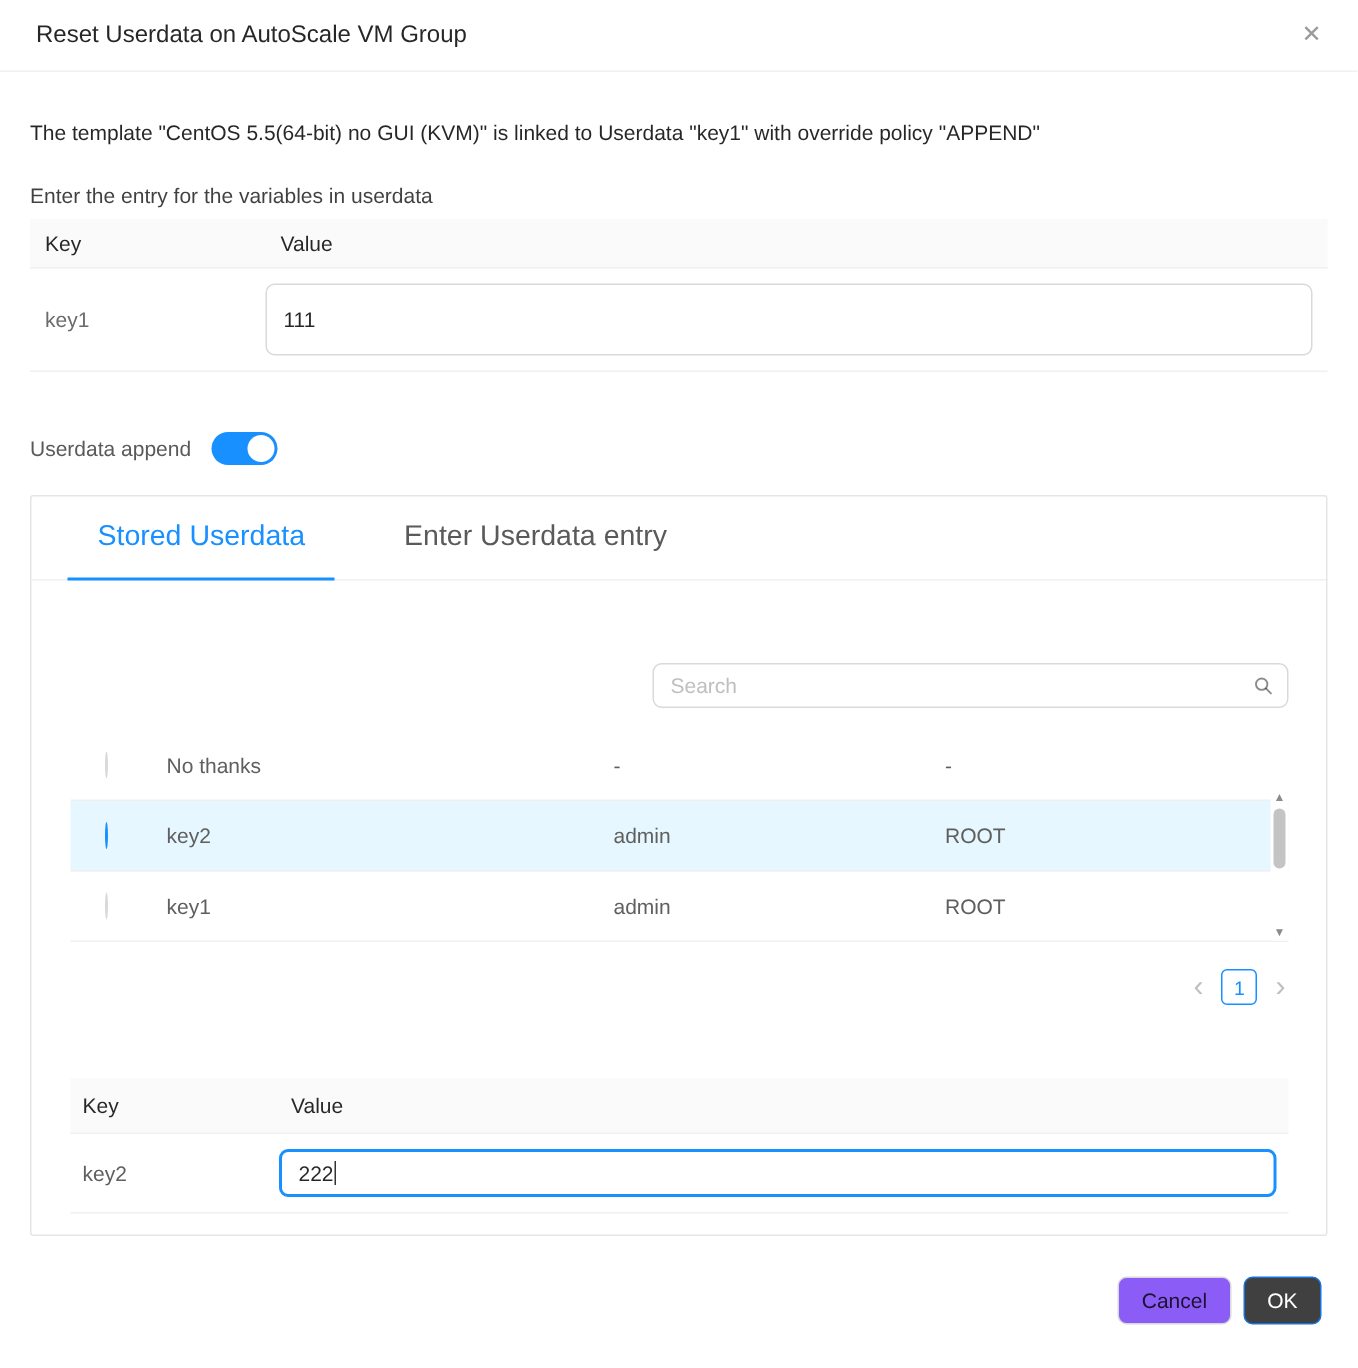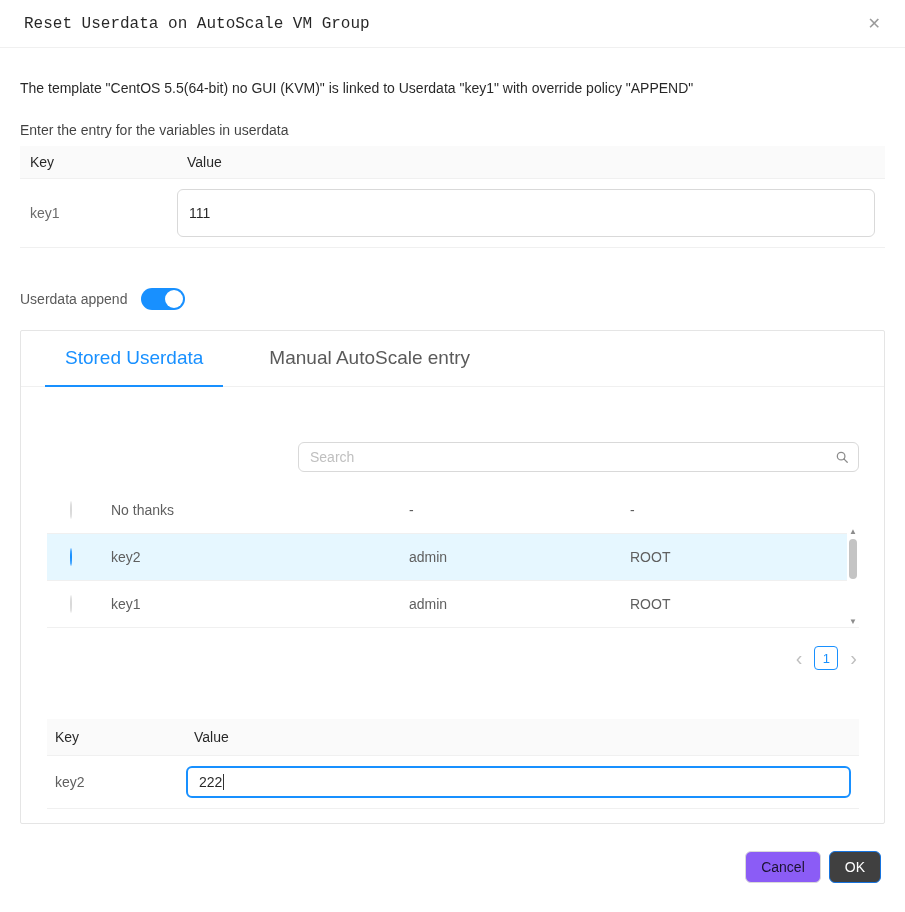--- a/index.html
+++ b/index.html
@@ -10,21 +10,21 @@
     font-size: 14px;
     color: rgba(0,0,0,.85);
     overflow: hidden;
   }
   
   .modal-header {
     display: flex; align-items: center; justify-content: space-between;
     padding: 15px 24px 14px 24px;
     border-bottom: 1px solid #f0f0f0;
   }
-  .modal-title { font-size: 16px; font-weight: 500; color: rgba(0,0,0,.85); font-family: Liberation Mono, monospace; }
+  .modal-title { font-size: 16px; font-weight: 500; color: rgba(0,0,0,.85); }
   .close-btn {
     border: none; background: none; cursor: pointer;
     font-size: 16px; color: #9b9b9b; line-height: 1;
   }
   
   .modal-body { padding: 0 20px; }
   .note { margin-top: 30px; line-height: 20px; color: rgba(0,0,0,.85); }
   .instruction { margin-top: 22px; line-height: 20px; color: rgba(0,0,0,.75); }
 
   
@@ -67,21 +67,21 @@
   .tab {
     padding: 16px 20px; font-size: 19px; color: #5a5a5a; cursor: pointer;
     background: none; border: none; font-family: "Liberation Sans", sans-serif;
     border-bottom: 2px solid transparent; margin-bottom: -1px;
   }
   .tab.active { color: #1890ff; border-bottom-color: #1890ff; }
   .card-content { padding: 0 25px 14px 26px; }
 
   
   .search-row { margin-top: 55px; display: flex; justify-content: flex-end; }
-  .search-box { position: relative; width: 561px; }
+  .search-box { position: relative; width: 424px; }
   .search-box input {
     width: 100%; height: 30px; border: 1px solid #d9d9d9; border-radius: 6px;
     padding: 0 32px 0 11px; font-size: 14px; font-family: "Liberation Sans", sans-serif;
     outline: none; color: rgba(0,0,0,.85);
   }
   .search-box input::placeholder { color: #bfbfbf; }
   .search-icon {
     position: absolute; right: 10px; top: 50%; transform: translateY(-50%);
     color: rgba(0,0,0,.45); display: flex;
   }
@@ -200,21 +200,21 @@
       <span class="toggle-label">Userdata append</span>
       <button class="switch">
         <span class="knob"></span>
       </button>
     </div>
 
     <div class="card">
 
       <div class="tabbar">
         <button class="tab active">Stored Userdata</button>
-        <button class="tab">Manual AutoScale entry</button>
+        <button class="tab">Enter Userdata entry</button>
       </div>
 
       <div class="card-content">
 
         <div class="search-row">
           <div class="search-box">
             <input type="text" placeholder="Search" style="">
             <span class="search-icon">
               <svg width="14" height="14" viewBox="0 0 24 24" fill="none" stroke="currentColor" stroke-width="2.2" stroke-linecap="round">
                 <circle cx="10.5" cy="10.5" r="6.5"></circle>

